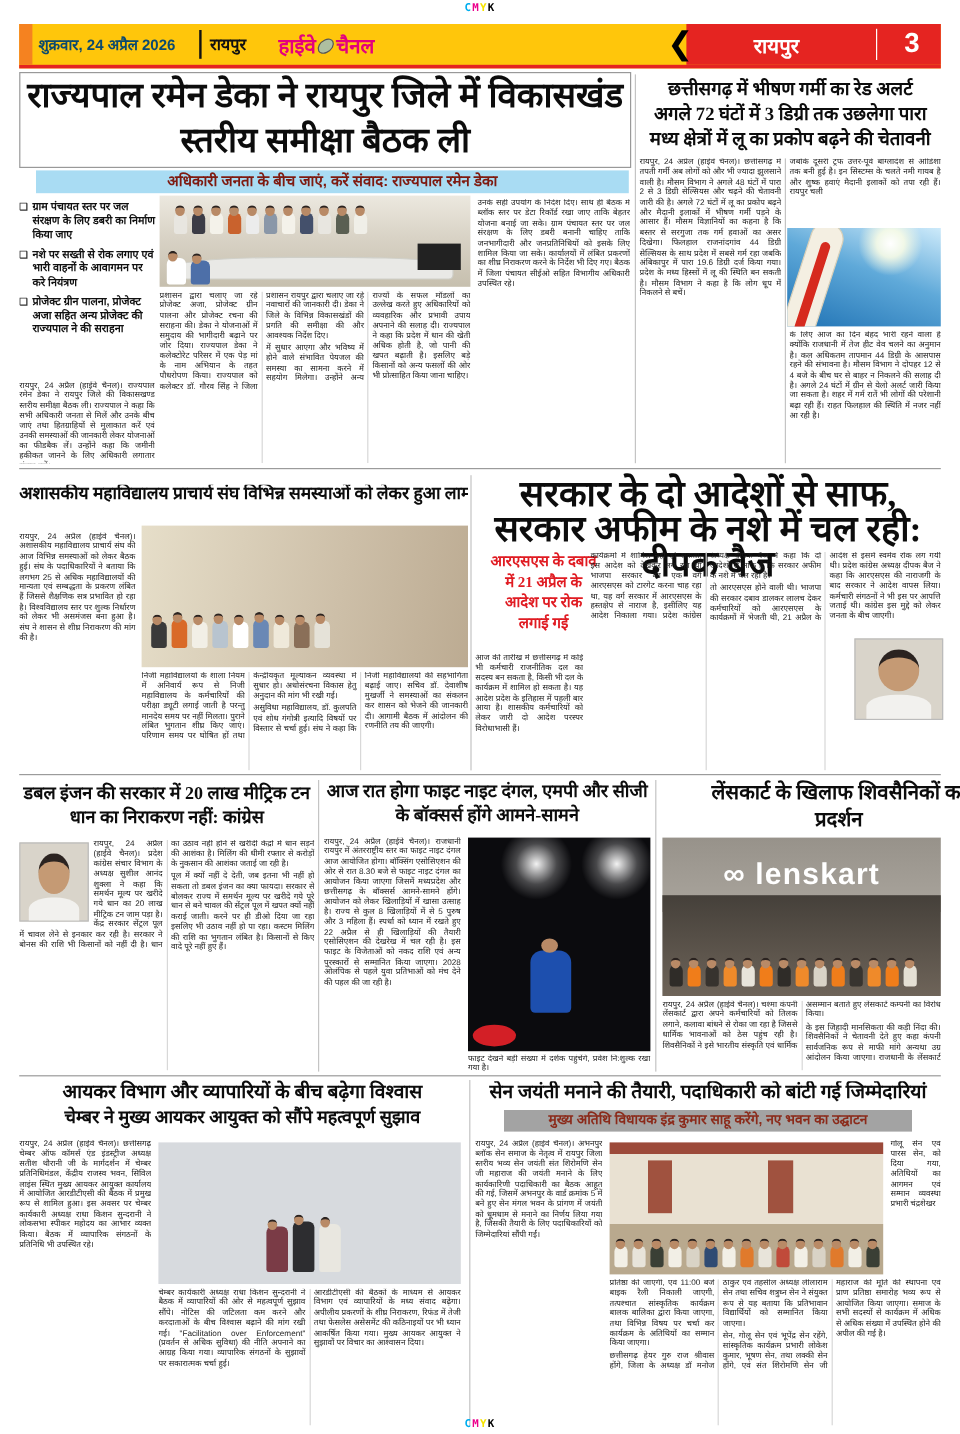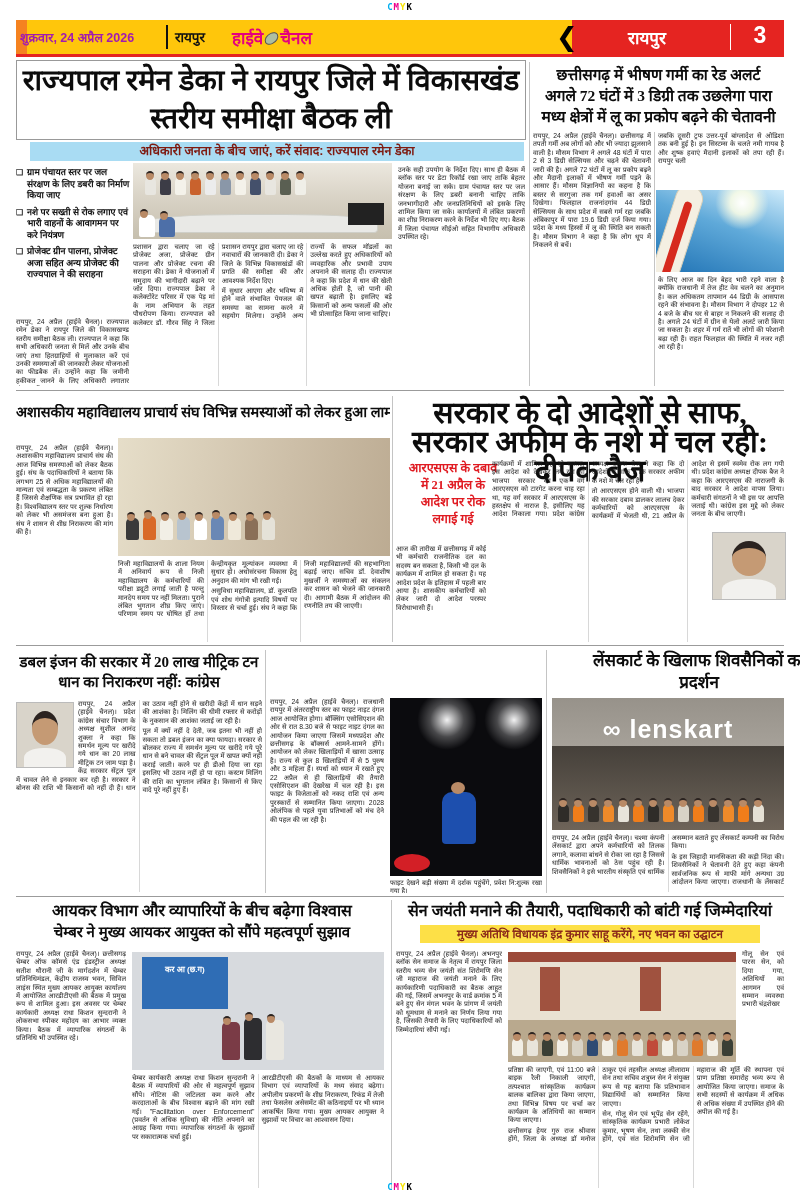--- a/index.html
+++ b/index.html
@@ -4,21 +4,21 @@
 <style>
   html,body{margin:0;padding:0;background:#fff;}
   .page{position:relative;width:800px;height:1195px;background:#fff;overflow:hidden;
         font-family:"Liberation Sans",sans-serif;color:#111;}
   .abs{position:absolute;}
   
   .cmyk{width:100%;text-align:center;font:bold 9px "DejaVu Sans Mono",monospace;letter-spacing:1px;}
   .cmyk .c{color:#00AEEF}.cmyk .m{color:#EC008C}.cmyk .y{color:#F7E400}.cmyk .k{color:#000}
   .masthead{left:16px;top:20px;width:768px;height:34px;background:#FFC60B;border-bottom:3px solid #E52421;}
   .orange-block{left:0;top:0;width:11px;height:34px;background:#F58220;}
-  .mh-date{left:4px;top:9px;font:bold 12.5px "Liberation Sans",sans-serif;color:#a21caf;}
+  .mh-date{left:16px;top:9px;font:bold 12.5px "Liberation Sans",sans-serif;color:#0c4a6e;}
   .mh-vline{left:150px;top:5px;width:2px;height:24px;background:#111;}
   .mh-city{left:159px;top:8px;font:bold 13.5px "Liberation Sans",sans-serif;color:#111;}
   .mh-logo{left:216px;top:6px;font:bold 17px "Liberation Serif",serif;color:#E5007D;}
   .mh-leaf{display:inline-block;width:13px;height:9px;background:#aebfa0;border:1px solid #555;
            border-radius:60% 40% 60% 40%;transform:rotate(-25deg);margin:0 1px;}
   .ribbon{left:556px;top:0;width:212px;height:34px;background:#E52421;}
   .ribbon-chev{left:-16px;top:2px;font:bold 26px "DejaVu Sans",sans-serif;color:#000;line-height:30px;}
   .ribbon-city{left:0;top:6px;width:150px;text-align:center;font:bold 17px "Liberation Sans",sans-serif;color:#fff;}
   .ribbon-vline{left:158px;top:4px;width:1px;height:26px;background:#fff;}
   .ribbon-num{left:166px;top:2px;width:44px;text-align:center;font:bold 23px "Liberation Sans",sans-serif;color:#fff;}
@@ -71,21 +71,21 @@
   .lenskart-sign{background:linear-gradient(#97928a,#aaa59d);display:flex;align-items:center;justify-content:center;}
   .lenskart-text{color:#fff;font:bold 25px "Liberation Sans",sans-serif;letter-spacing:1px;}
   .protest{background:linear-gradient(#45403a,#6e6459);}
   .taxphoto{background:#d7dade;}
   .taxphoto .banner{position:absolute;left:4%;top:4%;width:34%;height:44%;background:#2f6db5;
        color:#fff;font:bold 8px "Liberation Sans",sans-serif;text-align:center;padding-top:6px;box-sizing:border-box;}
   .senphoto{background:linear-gradient(#9c4a3a 0 9%, #e9e1d2 9% 62%, #b9a98e 62%);}
   .senphoto .door{position:absolute;top:14%;width:9%;height:40%;background:#a0523f;}
   .principalsphoto{background:linear-gradient(100deg,#e6dec9,#cdbfa8 60%,#bcab92);}
   .redsub{color:#E01B22;font:bold 12.5px "Liberation Serif",serif;line-height:17px;text-align:center;}
-  .graysub{background:#fde047;color:#8B2A1A;font-weight:bold;text-align:center;}
+  .graysub{background:#a3a3a3;color:#8B2A1A;font-weight:bold;text-align:center;}
 </style>
 </head>
 <body>
 
 <div class="page">
 
   <div class="abs cmyk" style="top:2px;">
     <span class="c">C</span><span class="m">M</span><span class="y">Y</span><span class="k">K</span>
   </div>
 
@@ -220,20 +220,21 @@
 
   <div class="abs hl" style="left:16px;top:652px;width:246px;font-size:15px;line-height:20px;">डबल इंजन की सरकार में 20 लाख मीट्रिक टन धान का निराकरण नहीं: कांग्रेस</div>
   <div class="abs body-text cols2" style="left:16px;top:700px;width:246px;height:192px;">
     <div class="face-photo" style="float:left;width:56px;height:64px;margin:2px 4px 2px 0;"></div>
     <p>रायपुर, 24 अप्रैल (हाईवे चैनल)। प्रदेश कांग्रेस संचार विभाग के अध्यक्ष सुशील आनंद शुक्ला ने कहा कि समर्थन मूल्य पर खरीदे गये धान का 20 लाख मीट्रिक टन जाम पड़ा है। केंद्र सरकार सेंट्रल पूल में चावल लेने से इनकार कर रही है। सरकार ने बोनस की राशि भी किसानों को नहीं दी है। धान का उठाव नहीं होने से खरीदी केंद्रों में धान सड़ने की आशंका है। मिलिंग की धीमी रफ्तार से करोड़ों के नुकसान की आशंका जताई जा रही है।</p>
     <p>पूल में क्यों नहीं दे देती, जब इतना भी नहीं हो सकता तो डबल इंजन का क्या फायदा। सरकार से बोलकर राज्य में समर्थन मूल्य पर खरीदे गये पूरे धान से बने चावल की सेंट्रल पूल में खपत क्यों नहीं कराई जाती। करने पर ही डीओ दिया जा रहा इसलिए भी उठाव नहीं हो पा रहा। कस्टम मिलिंग की राशि का भुगतान लंबित है। किसानों से किए वादे पूरे नहीं हुए हैं।</p>
   </div>
 
   <div class="abs vrule" style="left:265px;top:650px;height:243px;"></div>
 
+  <div class="abs hl" style="left:270px;top:650px;width:272px;font-size:15px;line-height:20px;">आज रात होगा फाइट नाइट दंगल, एमपी और सीजी के बॉक्सर्स होंगे आमने-सामने</div>
   <div class="abs body-text" style="left:270px;top:698px;width:114px;height:194px;">
       <p>रायपुर, 24 अप्रैल (हाईवे चैनल)। राजधानी रायपुर में अंतरराष्ट्रीय स्तर का फाइट नाइट दंगल आज आयोजित होगा। बॉक्सिंग एसोसिएशन की ओर से रात 8.30 बजे से फाइट नाइट दंगल का आयोजन किया जाएगा जिसमें मध्यप्रदेश और छत्तीसगढ़ के बॉक्सर्स आमने-सामने होंगे। आयोजन को लेकर खिलाड़ियों में खासा उत्साह है। राज्य से कुल 8 खिलाड़ियों में से 5 पुरुष और 3 महिला हैं। स्पर्धा को ध्यान में रखते हुए 22 अप्रैल से ही खिलाड़ियों की तैयारी एसोसिएशन की देखरेख में चल रही है। इस फाइट के विजेताओं को नकद राशि एवं अन्य पुरस्कारों से सम्मानित किया जाएगा। 2028 ओलंपिक से पहले युवा प्रतिभाओं को मंच देने की पहल की जा रही है।</p>
     </div>
   <div class="photo boxing" style="left:390px;top:698px;width:152px;height:178px;">
     <div class="light1"></div>
     <div class="light2"></div>
     <div class="boxer"></div>
     <div class="badge"></div>
   </div>
   <div class="abs body-text" style="left:390px;top:879px;width:152px;height:14px;">
@@ -270,21 +271,20 @@
   </div>
 
   <div class="abs hrule" style="left:16px;top:896px;width:768px;"></div>
 
   <div class="abs hl" style="left:16px;top:923px;width:372px;font-size:15px;line-height:19px;">चेम्बर ने मुख्य आयकर आयुक्त को सौंपे महत्वपूर्ण सुझाव</div>
   <div class="abs hl" style="left:16px;top:901px;width:372px;font-size:16px;line-height:20px;">आयकर विभाग और व्यापारियों के बीच बढ़ेगा विश्वास</div>
   <div class="abs body-text" style="left:16px;top:950px;width:110px;height:238px;">
       <p>रायपुर, 24 अप्रैल (हाईवे चैनल)। छत्तीसगढ़ चेम्बर ऑफ कॉमर्स एंड इंडस्ट्रीज अध्यक्ष सतीश थौरानी जी के मार्गदर्शन में चेम्बर प्रतिनिधिमंडल, केंद्रीय राजस्व भवन, सिविल लाइंस स्थित मुख्य आयकर आयुक्त कार्यालय में आयोजित आरडीटीएसी की बैठक में प्रमुख रूप से शामिल हुआ। इस अवसर पर चेम्बर कार्यकारी अध्यक्ष राधा किशन सुन्दरानी ने लोकसभा स्पीकर महोदय का आभार व्यक्त किया। बैठक में व्यापारिक संगठनों के प्रतिनिधि भी उपस्थित रहे।</p>
     </div>
   <div class="photo taxphoto" style="left:132px;top:952px;width:252px;height:118px;">
-    <div class="banner">कर आ (छ.ग)</div>
     <div class="crowd" style="left:90px;bottom:10px;">
       <i class="pp" style="background:#7a3b46;width:18px;height:38px"></i>
         <i class="pp" style="background:#2d2d30;width:18px;height:42px"></i>
         <i class="pp" style="background:#e9e7e0;width:18px;height:40px"></i>
     </div>
   </div>
   <div class="abs body-text cols2" style="left:132px;top:1074px;width:252px;height:114px;">
     <p>चेम्बर कार्यकारी अध्यक्ष राधा किशन सुन्दरानी ने बैठक में व्यापारियों की ओर से महत्वपूर्ण सुझाव सौंपे। नोटिस की जटिलता कम करने और करदाताओं के बीच विश्वास बढ़ाने की मांग रखी गई। "Facilitation over Enforcement" (प्रवर्तन से अधिक सुविधा) की नीति अपनाने का आग्रह किया गया। व्यापारिक संगठनों के सुझावों पर सकारात्मक चर्चा हुई।</p>
     <p>आरडीटीएसी की बैठकों के माध्यम से आयकर विभाग एवं व्यापारियों के मध्य संवाद बढ़ेगा। अपीलीय प्रकरणों के शीघ्र निराकरण, रिफंड में तेजी तथा फेसलेस असेसमेंट की कठिनाइयों पर भी ध्यान आकर्षित किया गया। मुख्य आयकर आयुक्त ने सुझावों पर विचार का आश्वासन दिया।</p>
   </div>

